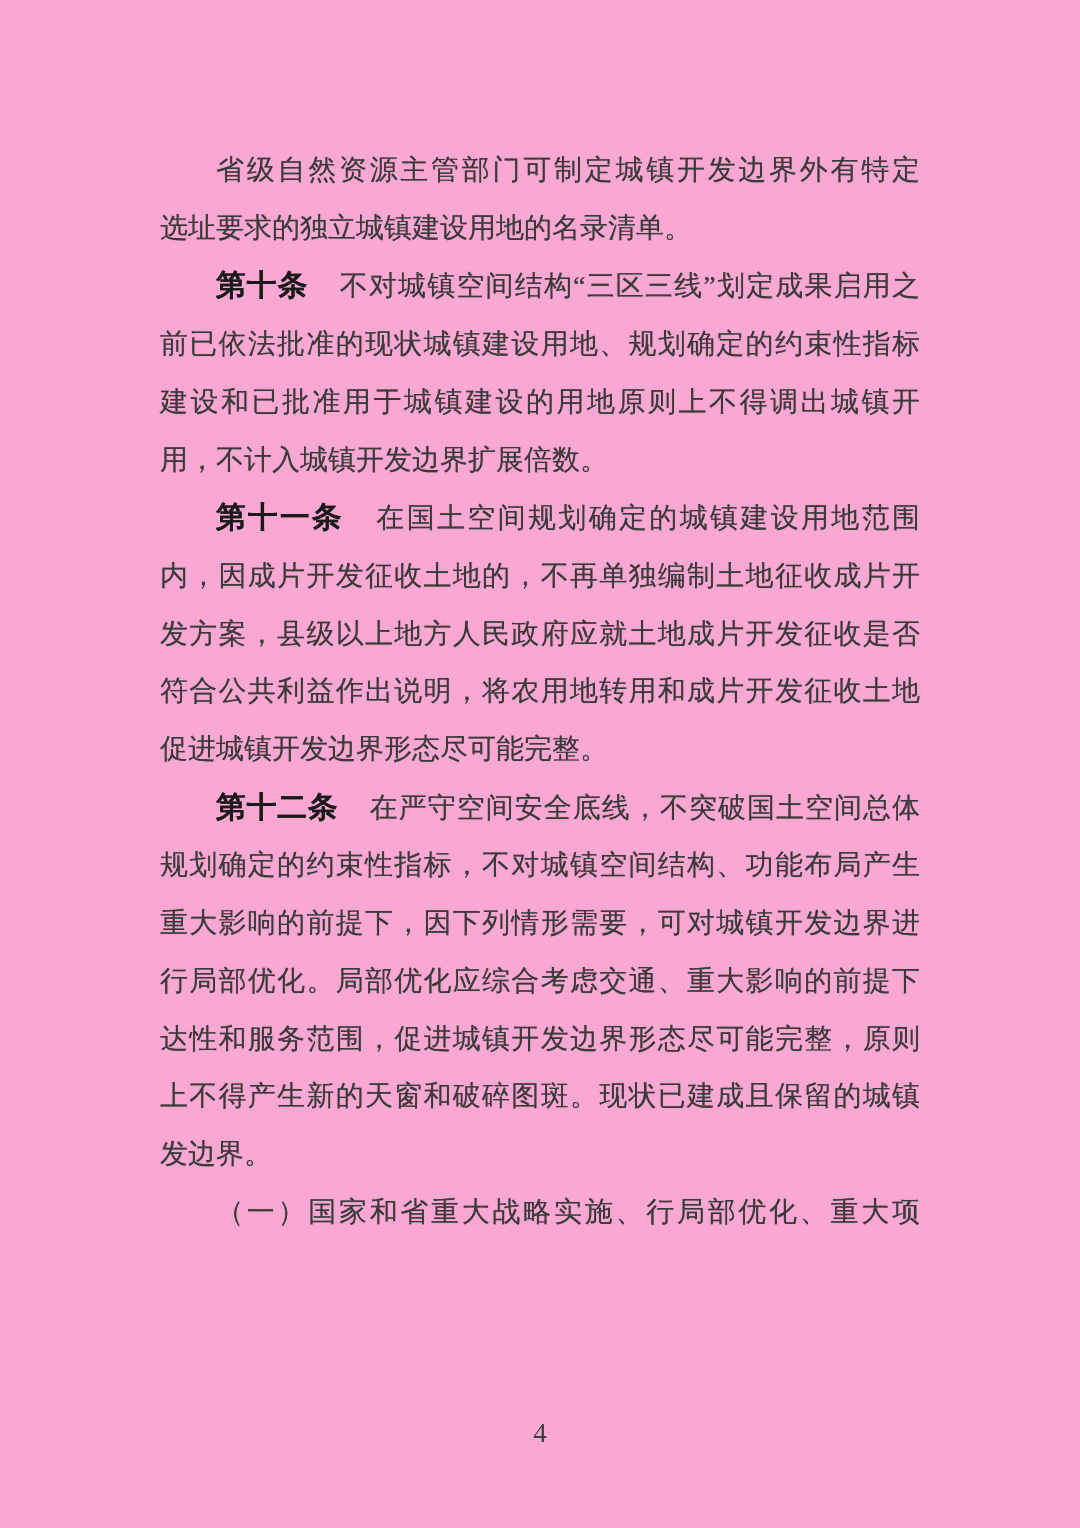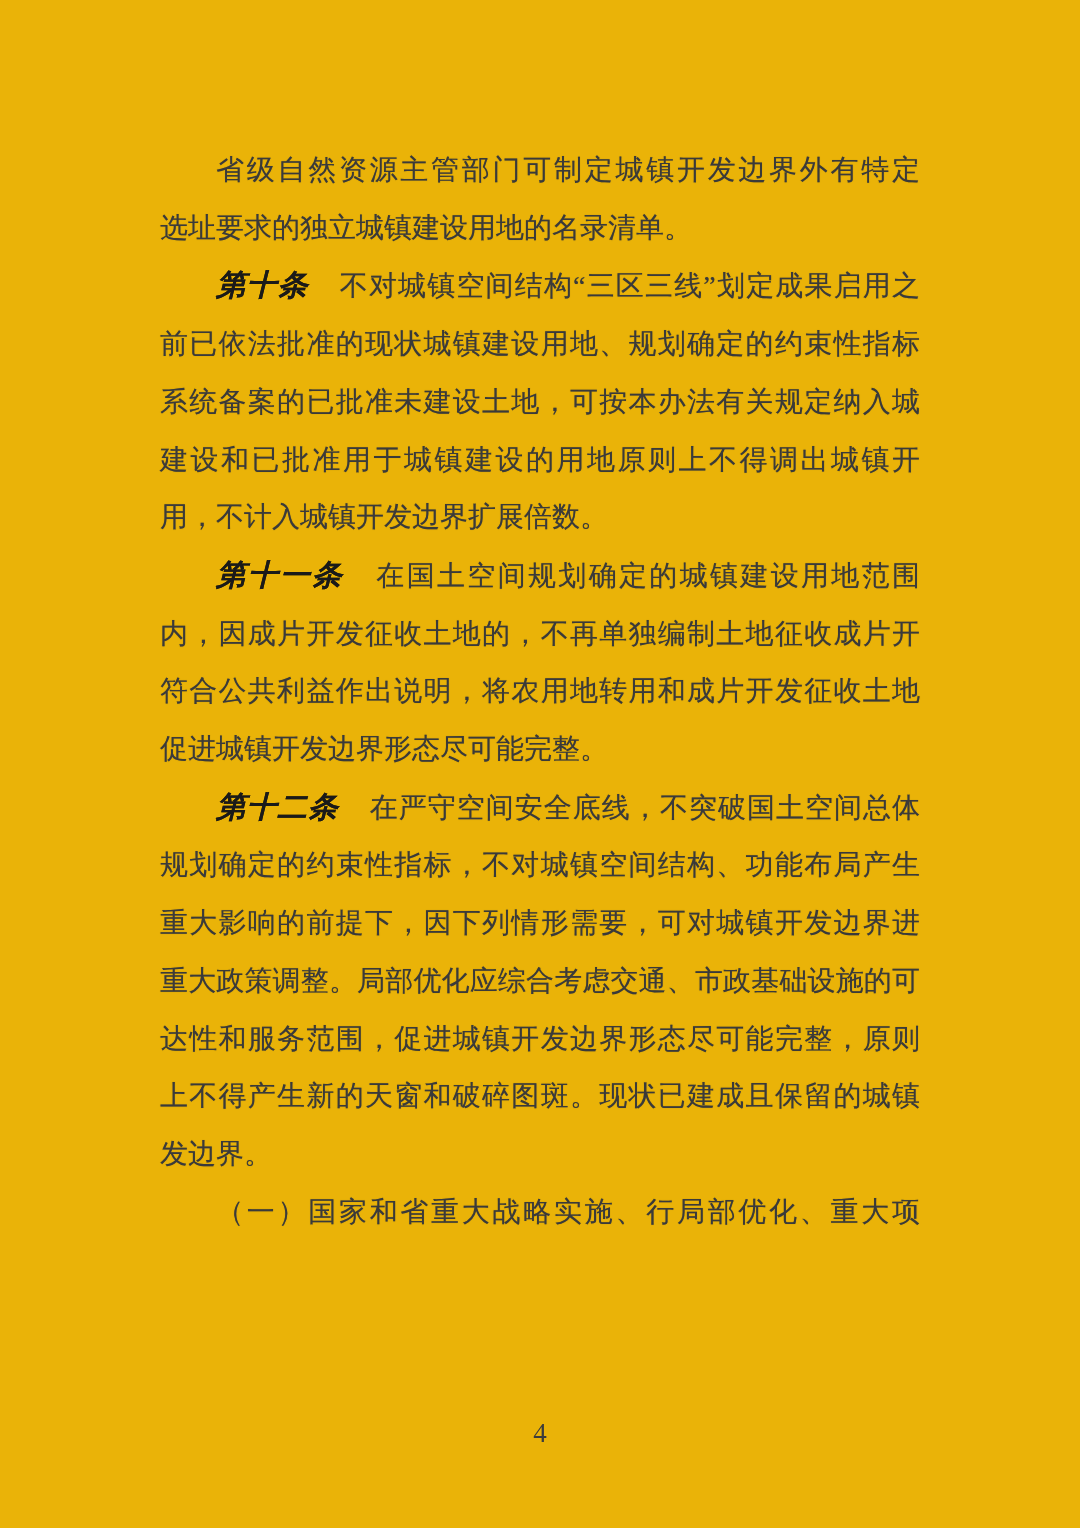--- a/index.html
+++ b/index.html
@@ -5,21 +5,21 @@
   html, body {
     margin: 0;
     padding: 0;
     background: #e9e9e9;
   }
   .page {
     position: relative;
     width: 1080px;
     height: 1528px;
     margin: 0 auto;
-    background: #eab308;
+    background: #f9a8d4;
     overflow: hidden;
   }
   .doc-body {
     position: absolute;
     left: 160px;
     top: 141px;
     width: 760px;
     font-family: "Liberation Serif", "DejaVu Serif", serif;
     font-size: 28px;
     line-height: 57.7px;
@@ -36,21 +36,20 @@
   }
   .line.ind {
     text-indent: 56px;
   }
   .seg-bold {
     font-family: "Liberation Sans", "DejaVu Sans", sans-serif;
     font-weight: 700;
     color: #1a1a1a;
     font-size: 1.06em;
     text-shadow: 0 0 0.5px rgba(0,0,0,0.8);
-    font-style: italic;
   }
   .seg-gap {
     display: inline-block;
     width: 30px;
   }
   .page-number {
     position: absolute;
     top: 1416px;
     left: 0;
     width: 100%;
@@ -63,30 +62,30 @@
 </style>
 </head>
 <body>
 
 <div class="page">
   <div class="doc-body" id="doc-body">
       <div class="line just ind"><span class="seg-reg">省级自然资源主管部门可制定城镇开发边界外有特定</span></div>
       <div class="line"><span class="seg-reg">选址要求的独立城镇建设用地的名录清单。</span></div>
       <div class="line just ind"><span class="seg-bold">第十条</span><span class="seg-gap"></span><span class="seg-reg">不对城镇空间结构“三区三线”划定成果启用之</span></div>
       <div class="line just"><span class="seg-reg">前已依法批准的现状城镇建设用地、规划确定的约束性指标</span></div>
-      <div class="line just"><span class="seg-reg">系统备案的已批准未建设土地，可按本办法有关规定纳入城</span></div>
       <div class="line just"><span class="seg-reg">建设和已批准用于城镇建设的用地原则上不得调出城镇开</span></div>
       <div class="line"><span class="seg-reg">用，不计入城镇开发边界扩展倍数。</span></div>
       <div class="line just ind"><span class="seg-bold">第十一条</span><span class="seg-gap"></span><span class="seg-reg">在国土空间规划确定的城镇建设用地范围</span></div>
       <div class="line just"><span class="seg-reg">内，因成片开发征收土地的，不再单独编制土地征收成片开</span></div>
+      <div class="line just"><span class="seg-reg">发方案，县级以上地方人民政府应就土地成片开发征收是否</span></div>
       <div class="line just"><span class="seg-reg">符合公共利益作出说明，将农用地转用和成片开发征收土地</span></div>
       <div class="line"><span class="seg-reg">促进城镇开发边界形态尽可能完整。</span></div>
       <div class="line just ind"><span class="seg-bold">第十二条</span><span class="seg-gap"></span><span class="seg-reg">在严守空间安全底线，不突破国土空间总体</span></div>
       <div class="line just"><span class="seg-reg">规划确定的约束性指标，不对城镇空间结构、功能布局产生</span></div>
       <div class="line just"><span class="seg-reg">重大影响的前提下，因下列情形需要，可对城镇开发边界进</span></div>
-      <div class="line just"><span class="seg-reg">重大政策调整。局部优化应综合考虑交通、市政基础设施的可</span></div>
+      <div class="line just"><span class="seg-reg">行局部优化。局部优化应综合考虑交通、重大影响的前提下</span></div>
       <div class="line just"><span class="seg-reg">达性和服务范围，促进城镇开发边界形态尽可能完整，原则</span></div>
       <div class="line just"><span class="seg-reg">上不得产生新的天窗和破碎图斑。现状已建成且保留的城镇</span></div>
       <div class="line"><span class="seg-reg">发边界。</span></div>
       <div class="line just ind"><span class="seg-reg">（一）国家和省重大战略实施、行局部优化、重大项</span></div>
     </div>
   <div class="page-number">4</div>
 </div>
 
 </body></html>

